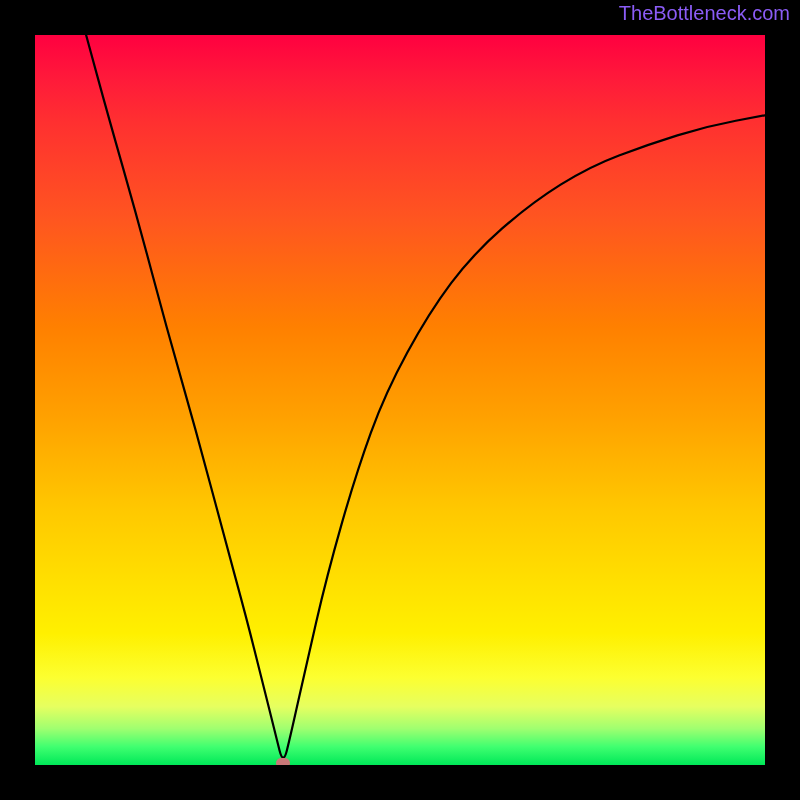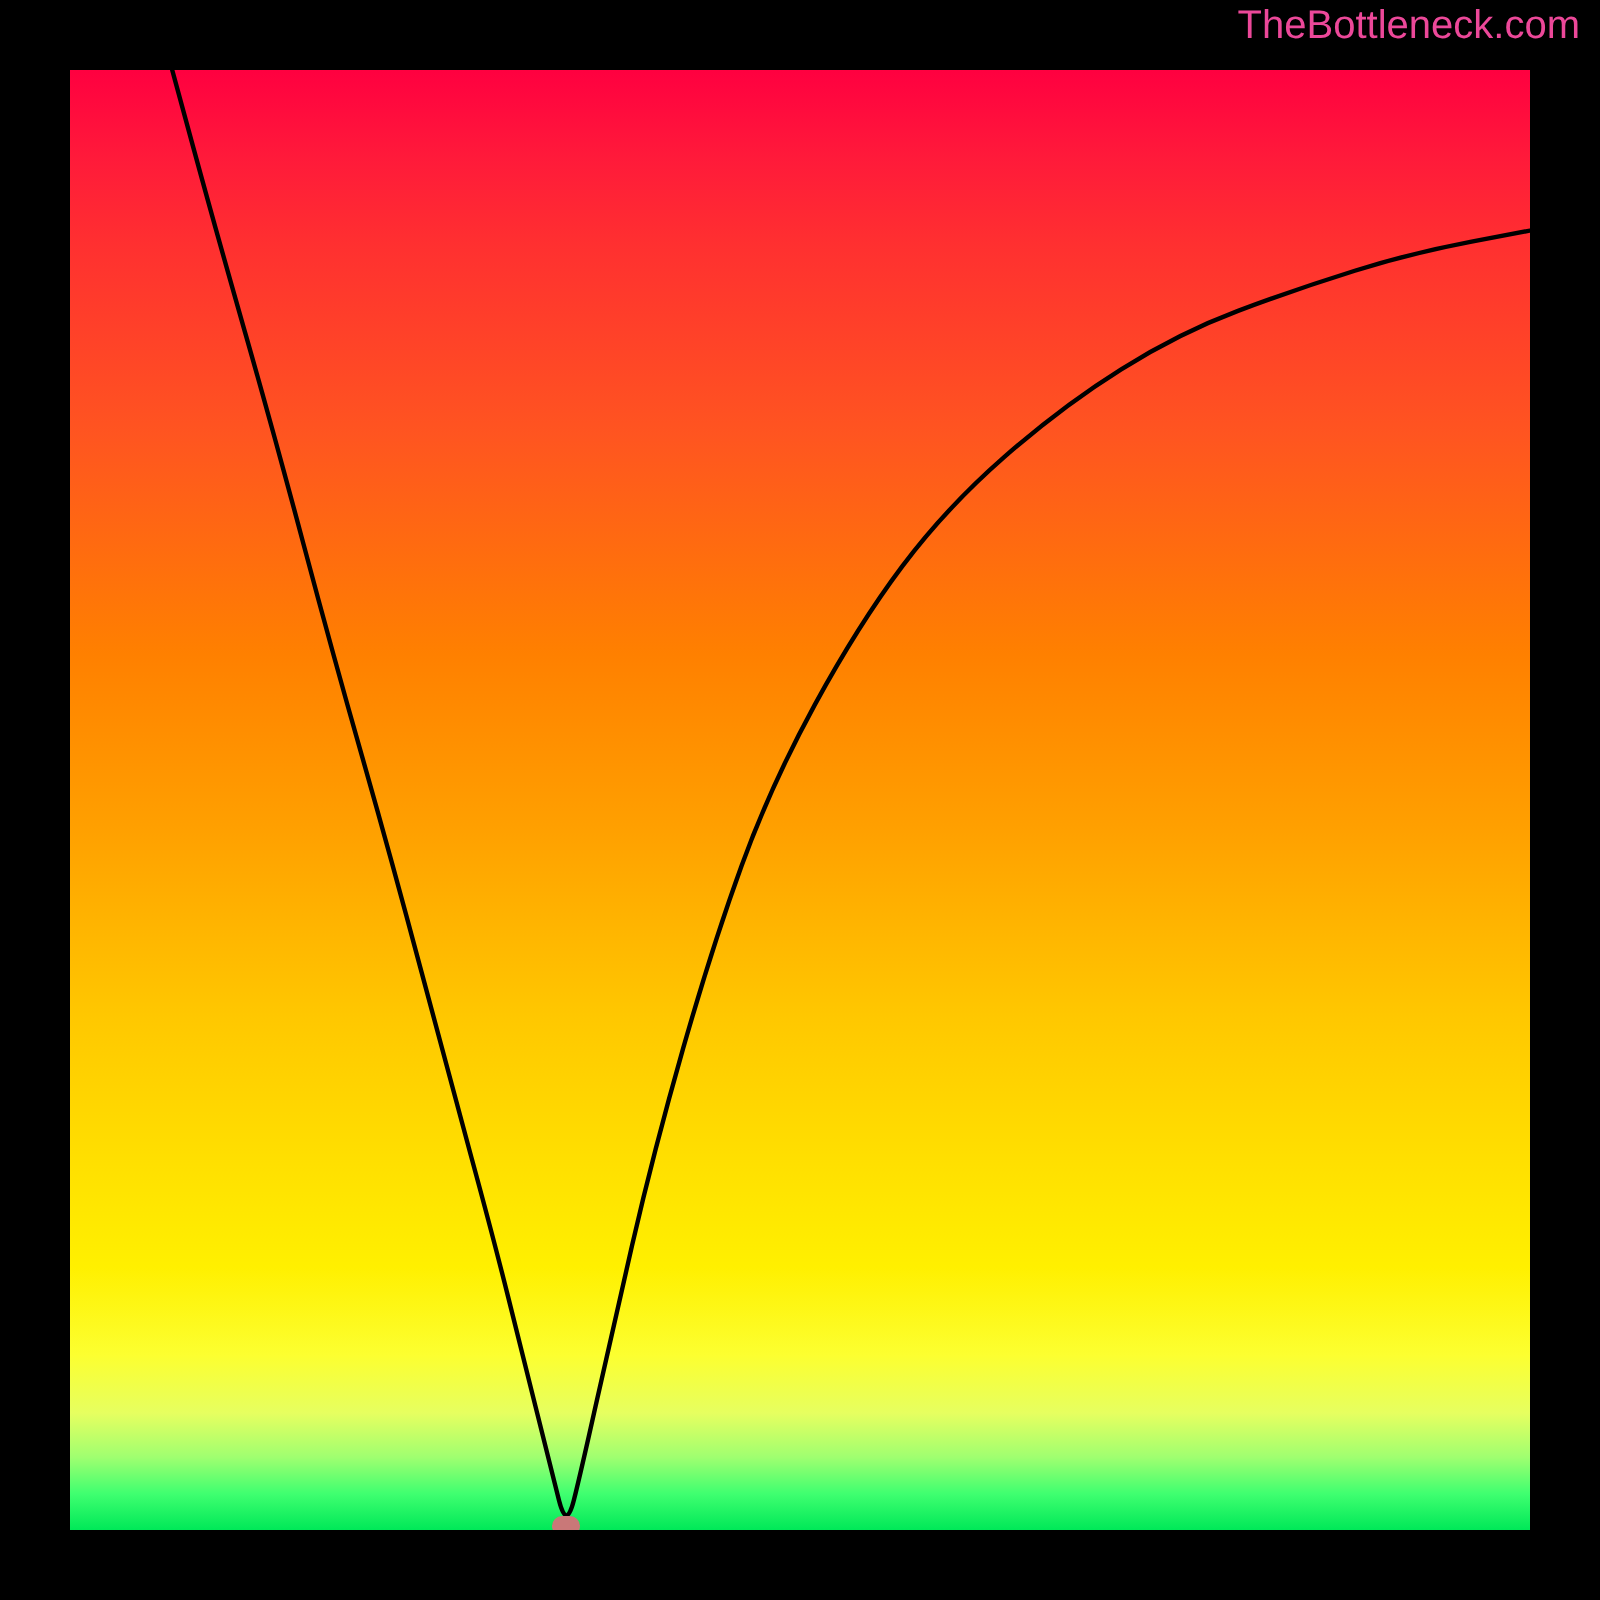--- a/index.html
+++ b/index.html
@@ -54,21 +54,21 @@
     background: #c97878;
   }
   svg.curve {
     position: absolute;
     inset: 0;
   }
   .watermark {
     position: absolute;
     top: 2px;
     right: 10px;
-    color: #ec4899;
+    color: #8b5cf6;
     font-size: 20px;
     font-weight: 500;
     letter-spacing: 0px;
     user-select: none;
   }
 </style>
 </head>
 <body>
 
 <div class="frame">

